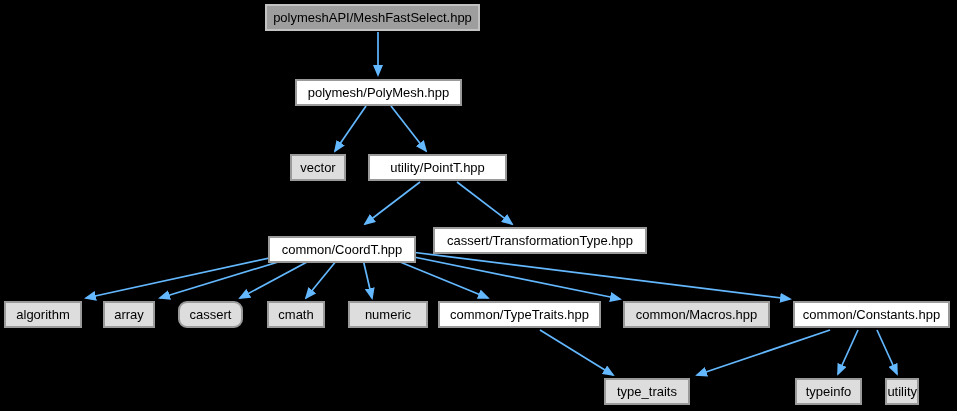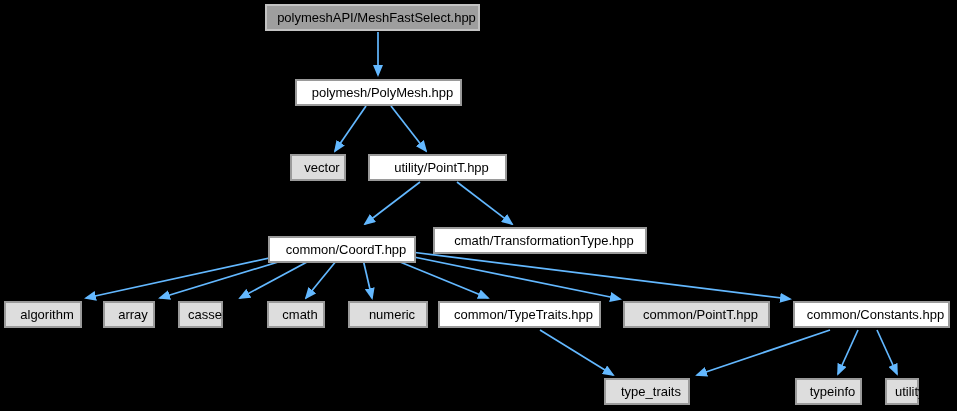--- a/index.html
+++ b/index.html
@@ -27,21 +27,20 @@
     box-sizing: border-box;
     height: 27px;
     line-height: 23px;
     font-size: 13px;
     color: #000000;
     text-align: center;
     white-space: nowrap;
     border: 2px solid #9a9a9a;
     background: #ffffff;
     cursor: pointer;
-    padding-left: 8px;
   }
   .node.gray {
     background: #dddddd;
     cursor: default;
   }
   .node.root {
     background: #9e9e9e;
     border-color: #c2c2c2;
     cursor: default;
   }
@@ -81,35 +80,35 @@
   <div class="node root" style="left:265px; top:4px;   width:215px;">polymeshAPI/MeshFastSelect.hpp</div>
 
   <div class="node" style="left:295px; top:79px;  width:167px;">polymesh/PolyMesh.hpp</div>
 
   <div class="node gray" style="left:290px; top:154px; width:56px;">vector</div>
 
   <div class="node" style="left:368px; top:154px; width:139px;">utility/PointT.hpp</div>
 
   <div class="node" style="left:268px; top:227px; width:148px;margin-top:9px;">common/CoordT.hpp</div>
 
-  <div class="node" style="left:433px; top:227px; width:214px;">cmath/TransformationType.hpp</div>
+  <div class="node" style="left:433px; top:227px; width:214px;">cassert/TransformationType.hpp</div>
 
   <div class="node gray" style="left:4px;   top:301px; width:78px;">algorithm</div>
 
   <div class="node gray" style="left:103px; top:301px; width:52px;">array</div>
 
-  <div class="node gray" style="left:178px; top:301px; width:45px;">cassert</div>
+  <div class="node gray" style="left:178px; top:301px; width:65px;border-radius:9px;">cassert</div>
 
   <div class="node gray" style="left:267px; top:301px; width:58px;">cmath</div>
 
   <div class="node gray" style="left:348px; top:301px; width:80px;">numeric</div>
 
   <div class="node" style="left:438px; top:301px; width:163px;">common/TypeTraits.hpp</div>
 
-  <div class="node gray" style="left:623px; top:301px; width:147px;">common/PointT.hpp</div>
+  <div class="node gray" style="left:623px; top:301px; width:147px;">common/Macros.hpp</div>
 
   <div class="node" style="left:793px; top:301px; width:157px;">common/Constants.hpp</div>
 
   <div class="node gray" style="left:604px; top:378px; width:86px;">type_traits</div>
 
   <div class="node gray" style="left:795px; top:378px; width:67px;">typeinfo</div>
 
   <div class="node gray" style="left:885px; top:378px; width:34px;text-align:right;">utility</div>
 
 </div>

